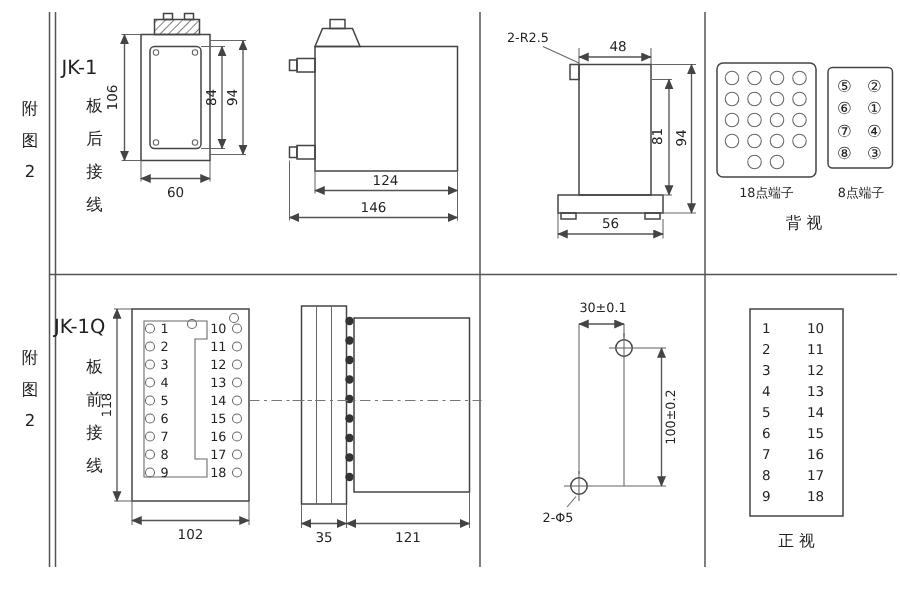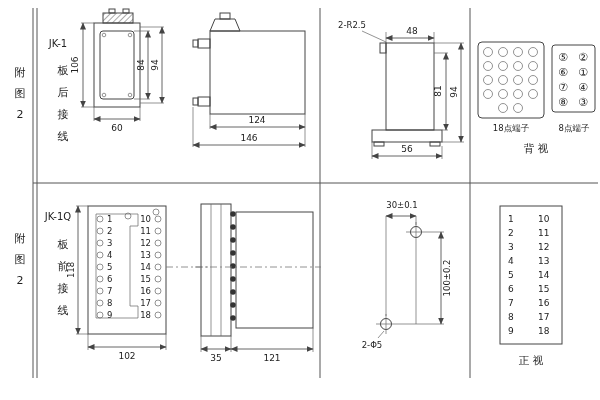--- a/index.html
+++ b/index.html
@@ -1,20 +1,20 @@
 <!DOCTYPE html>
 <html><head>
 <meta charset="utf-8">
 <style>
   *{margin:0;padding:0;box-sizing:border-box}
   body{background:#dcdcdc}
   .canvas{position:relative;width:600px;height:400px;background:#fff;font-family:"DejaVu Sans",sans-serif;overflow:hidden}
   .abs{position:absolute}
   .vlabel{position:absolute;white-space:pre-line;text-align:center;font-size:11px;line-height:21px;color:#222}
-  .model{position:absolute;font-size:10px;color:#222;text-align:center}
+  .model{position:absolute;font-size:13px;color:#222;}
   svg{overflow:visible}
   .ln{stroke:#444;stroke-width:1;fill:none}
   .hatch{fill:url(#hat);stroke:#444;stroke-width:1}
   .dim{stroke:#555;stroke-width:0.9;fill:none}
   .thin{stroke:#666;stroke-width:0.7;fill:none}
   .dash{stroke:#777;stroke-width:0.8;stroke-dasharray:7 3 2 3;fill:none}
   .grid{stroke:#555;stroke-width:1}
   .t9{font-size:9px;fill:#222}
   .t8{font-size:8.5px;fill:#222}
   .t10{font-size:10.5px;fill:#222}

